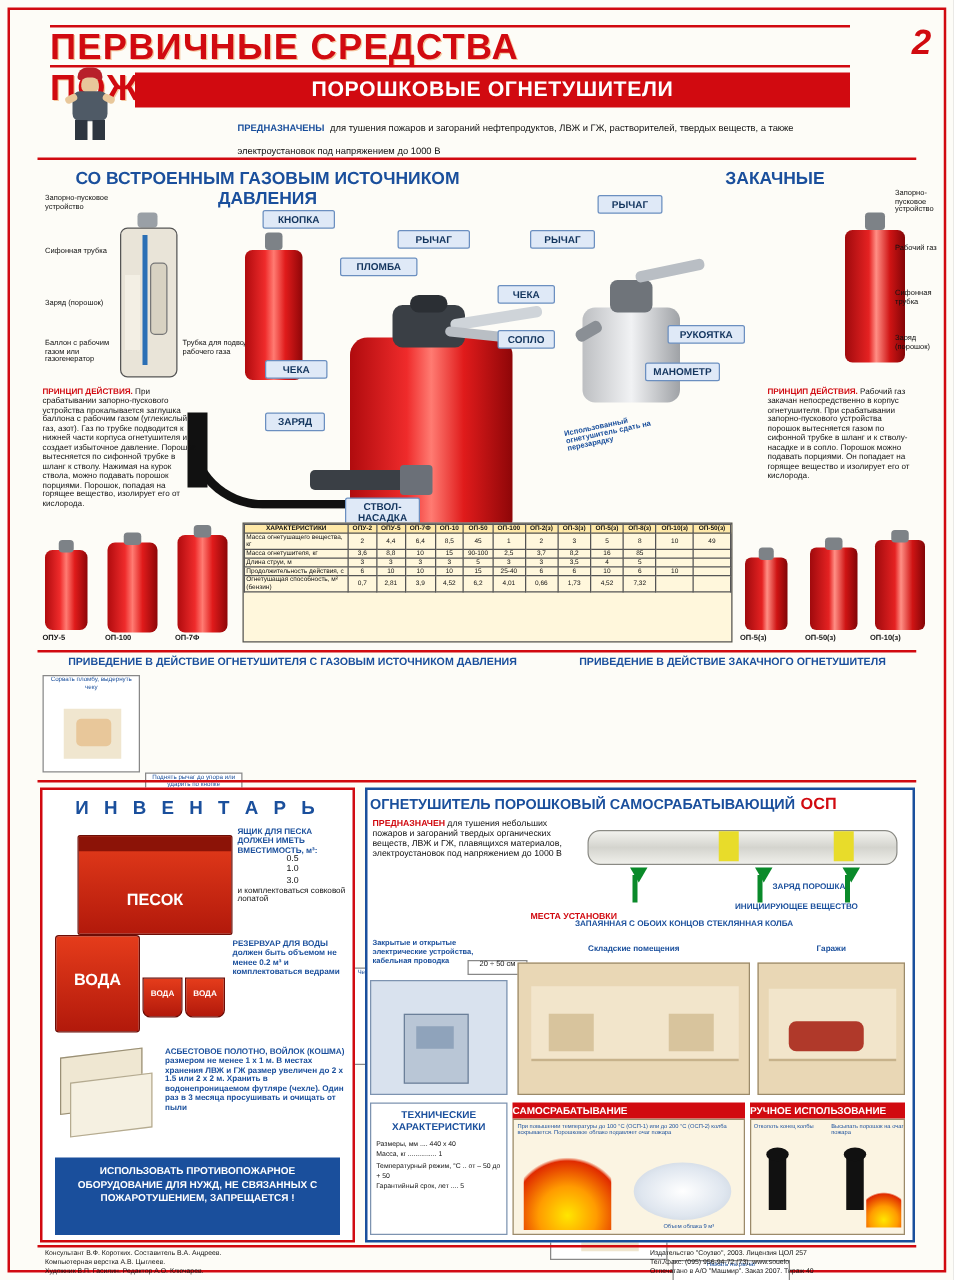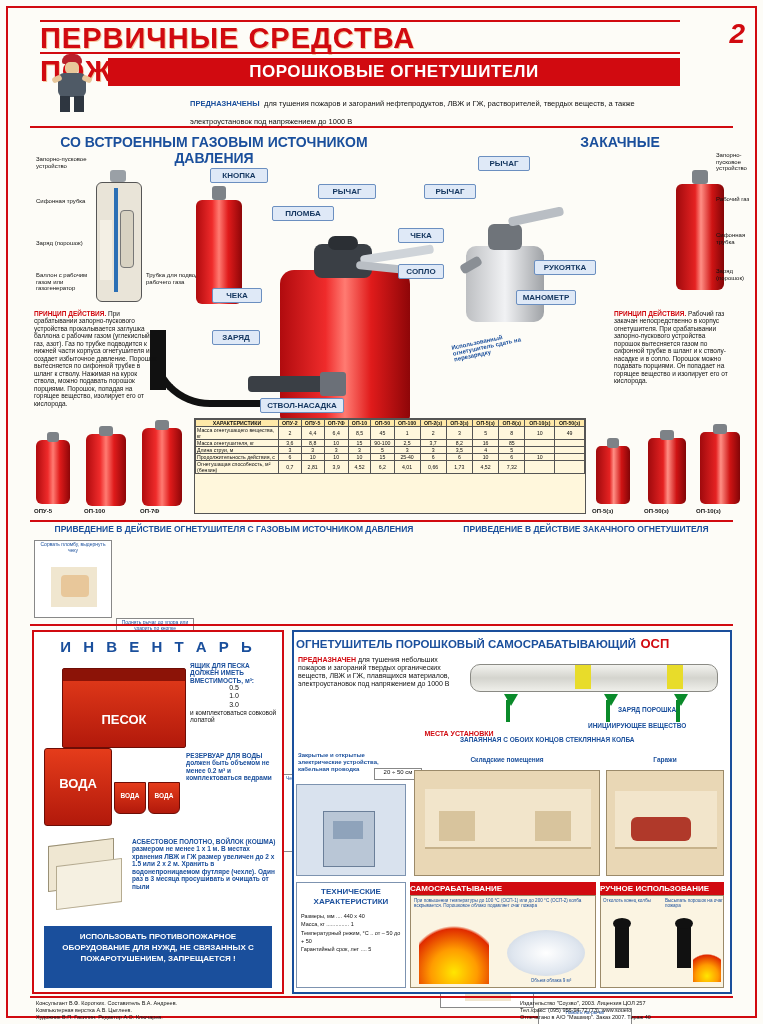--- a/index.html
+++ b/index.html
@@ -110,21 +110,21 @@
   <div style="position:absolute;left:150px;top:330px;width:120px;height:70px;border-bottom:7px solid #111;border-left:7px solid #111;border-radius:0 0 0 60px;"></div>
   <div style="position:absolute;left:150px;top:330px;width:16px;height:60px;background:#111;"></div>
   <div style="position:absolute;left:248px;top:376px;width:80px;height:16px;background:#3a3f45;border-radius:4px;"></div>
   <div style="position:absolute;left:320px;top:372px;width:26px;height:24px;background:#6b7078;border-radius:3px;"></div>
 
   <div class="callout" style="left:210px;top:168px;width:58px;">КНОПКА</div>
   <div class="callout" style="left:318px;top:184px;width:58px;">РЫЧАГ</div>
   <div class="callout" style="left:272px;top:206px;width:62px;">ПЛОМБА</div>
   <div class="callout" style="left:212px;top:288px;width:50px;">ЧЕКА</div>
   <div class="callout" style="left:212px;top:330px;width:48px;">ЗАРЯД</div>
-  <div class="callout" style="left:260px;top:398px;width:84px;">СТВОЛ-НАСАДКА</div>
+  <div class="callout" style="left:276px;top:398px;width:60px;">СТВОЛ-НАСАДКА</div>
 
   <div class="block txt" style="left:34px;top:310px;width:124px;">
     <span class="txt-red">ПРИНЦИП ДЕЙСТВИЯ.</span>
     <span>При срабатывании запорно-пускового устройства прокалывается заглушка баллона с рабочим газом (углекислый газ, азот). Газ по трубке подводится к нижней части корпуса огнетушителя и создает избыточное давление. Порошок вытесняется по сифонной трубке в шланг к стволу. Нажимая на курок ствола, можно подавать порошок порциями. Порошок, попадая на горящее вещество, изолирует его от кислорода.</span>
   </div>
 
   <div class="ext" style="left:436px;top:206px;width:130px;height:120px;">
     <div style="position:absolute;left:30px;top:40px;width:78px;height:76px;background:linear-gradient(90deg,#bdbfc2,#f1f2f4,#9fa2a6);border-radius:10px;"></div>
     <div style="position:absolute;left:52px;top:18px;width:34px;height:26px;background:#6f747a;border-radius:6px;"></div>
     <div style="position:absolute;left:72px;top:6px;width:56px;height:9px;background:#b9bec4;border-radius:4px;transform:rotate(-12deg);"></div>

